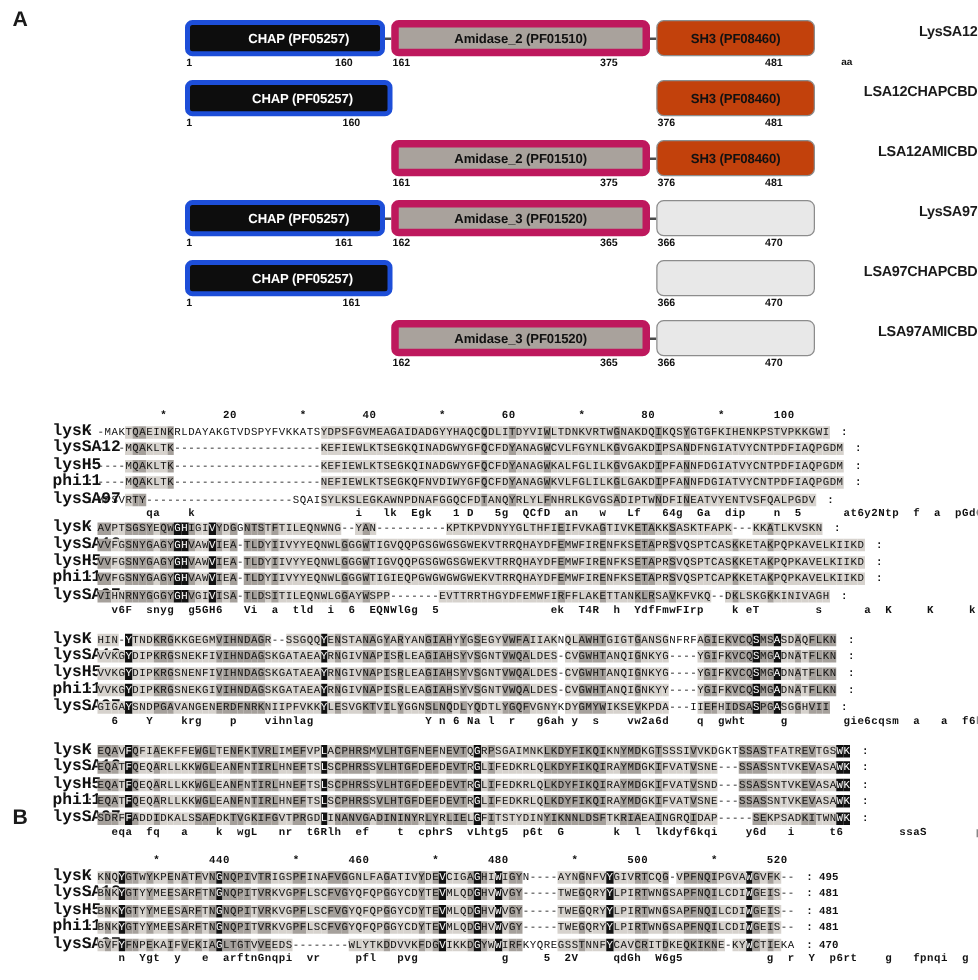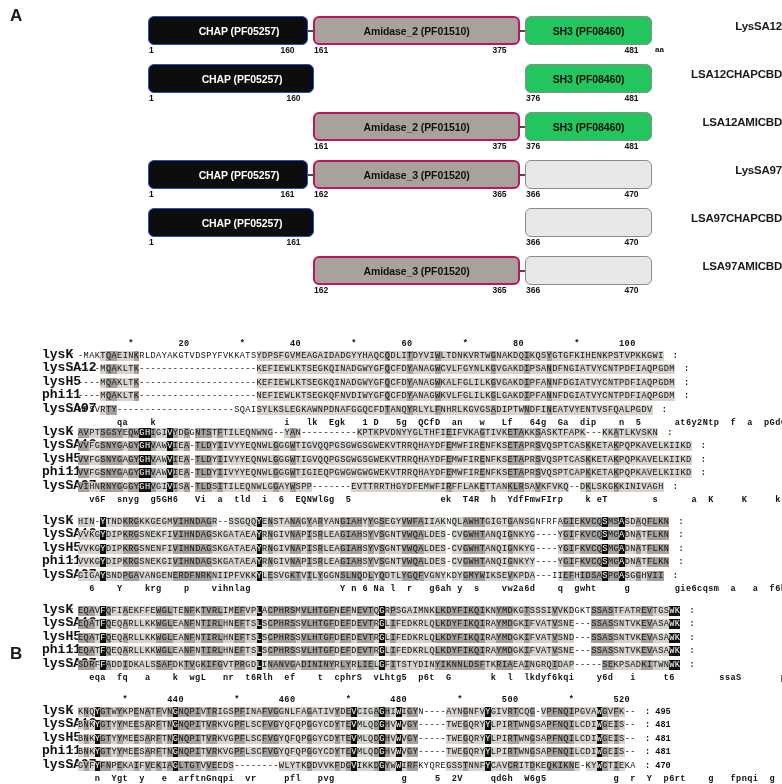--- a/index.html
+++ b/index.html
@@ -62,30 +62,30 @@
     display: flex;
     align-items: center;
     justify-content: center;
     font-size: 10.5px;
     font-weight: bold;
     letter-spacing: -0.1px;
   }
   .domain-chap {
     background: #0d0d0d;
     color: #ffffff;
-    border: 1px solid #1d4ed8;
+    border: 4px solid #1d4ed8;
     padding-left: 22px;
   }
   .domain-amidase {
     background: #a9a29c;
     color: #111111;
-    border: 2px solid #be185d;
+    border: 6px solid #be185d;
   }
   .domain-sh3 {
-    background: #22c55e;
+    background: #c2410c;
     color: #111111;
     border: 1px solid #8c8c8c;
   }
   .domain-cbd-empty {
     background: #e8e8e8;
     color: #111111;
     border: 1px solid #8c8c8c;
   }
   .linker {
     position: absolute;
@@ -95,21 +95,21 @@
   }
   .coord {
     position: absolute;
     top: 31px;
     font-size: 8.5px;
     font-weight: bold;
     color: #111111;
     white-space: nowrap;
   }
   .coord-left  { text-align: left; }
-  .coord-right { text-align: center; }
+  .coord-right { text-align: left; }
   .coord-unit {
     position: absolute;
     top: 31px;
     font-size: 8px;
     font-weight: bold;
     color: #111111;
   }
 
   
   #panel-b {
@@ -159,21 +159,20 @@
     display: inline-block;
     width: 12px;
     text-align: center;
     color: #111111;
   }
   .aln-seq {
     display: inline-block;
     font-family: "Liberation Mono", monospace;
     font-size: 8.6px;
     letter-spacing: 0.42px;
-    margin-top: 12px;
   }
   .aln-tail {
     display: inline-block;
     padding-left: 4px;
     font-family: "Liberation Mono", monospace;
     font-size: 8.6px;
     font-weight: bold;
     color: #111111;
   }
   .aln-consensus {
@@ -199,21 +198,21 @@
         <div class="domain-box domain-chap" style="left: 148px; width: 160px;">CHAP (PF05257)</div>
         <div class="coord coord-left" style="left: 149px;">1</div>
         <div class="coord coord-right" style="left: 268px; width: 39px;">160</div>
         <div class="linker" style="left: 308px; width: 5px;"></div>
         <div class="domain-box domain-amidase" style="left: 313px; width: 207px;">Amidase_2 (PF01510)</div>
         <div class="coord coord-left" style="left: 314px;">161</div>
         <div class="coord coord-right" style="left: 480px; width: 39px;">375</div>
         <div class="linker" style="left: 520px; width: 5px;"></div>
         <div class="domain-box domain-sh3" style="left: 525px; width: 127px;">SH3 (PF08460)</div>
         <div class="coord coord-right" style="left: 612px; width: 39px;">481</div>
-        <div class="coord-unit" style="left: 655px;">aa</div>
+        <div class="coord-unit" style="left: 673px;">aa</div>
       </div>
       <div class="construct-row" style="top: 62px;">
         <div class="construct-label" style="width: 142px; text-align: right;">LSA12CHAPCBD</div>
         <div class="domain-box domain-chap" style="left: 148px; width: 166px;">CHAP (PF05257)</div>
         <div class="coord coord-left" style="left: 149px;">1</div>
         <div class="coord coord-right" style="left: 274px; width: 39px;">160</div>
         <div class="domain-box domain-sh3" style="left: 525px; width: 127px;">SH3 (PF08460)</div>
         <div class="coord coord-left" style="left: 526px;">376</div>
         <div class="coord coord-right" style="left: 612px; width: 39px;">481</div>
       </div>

